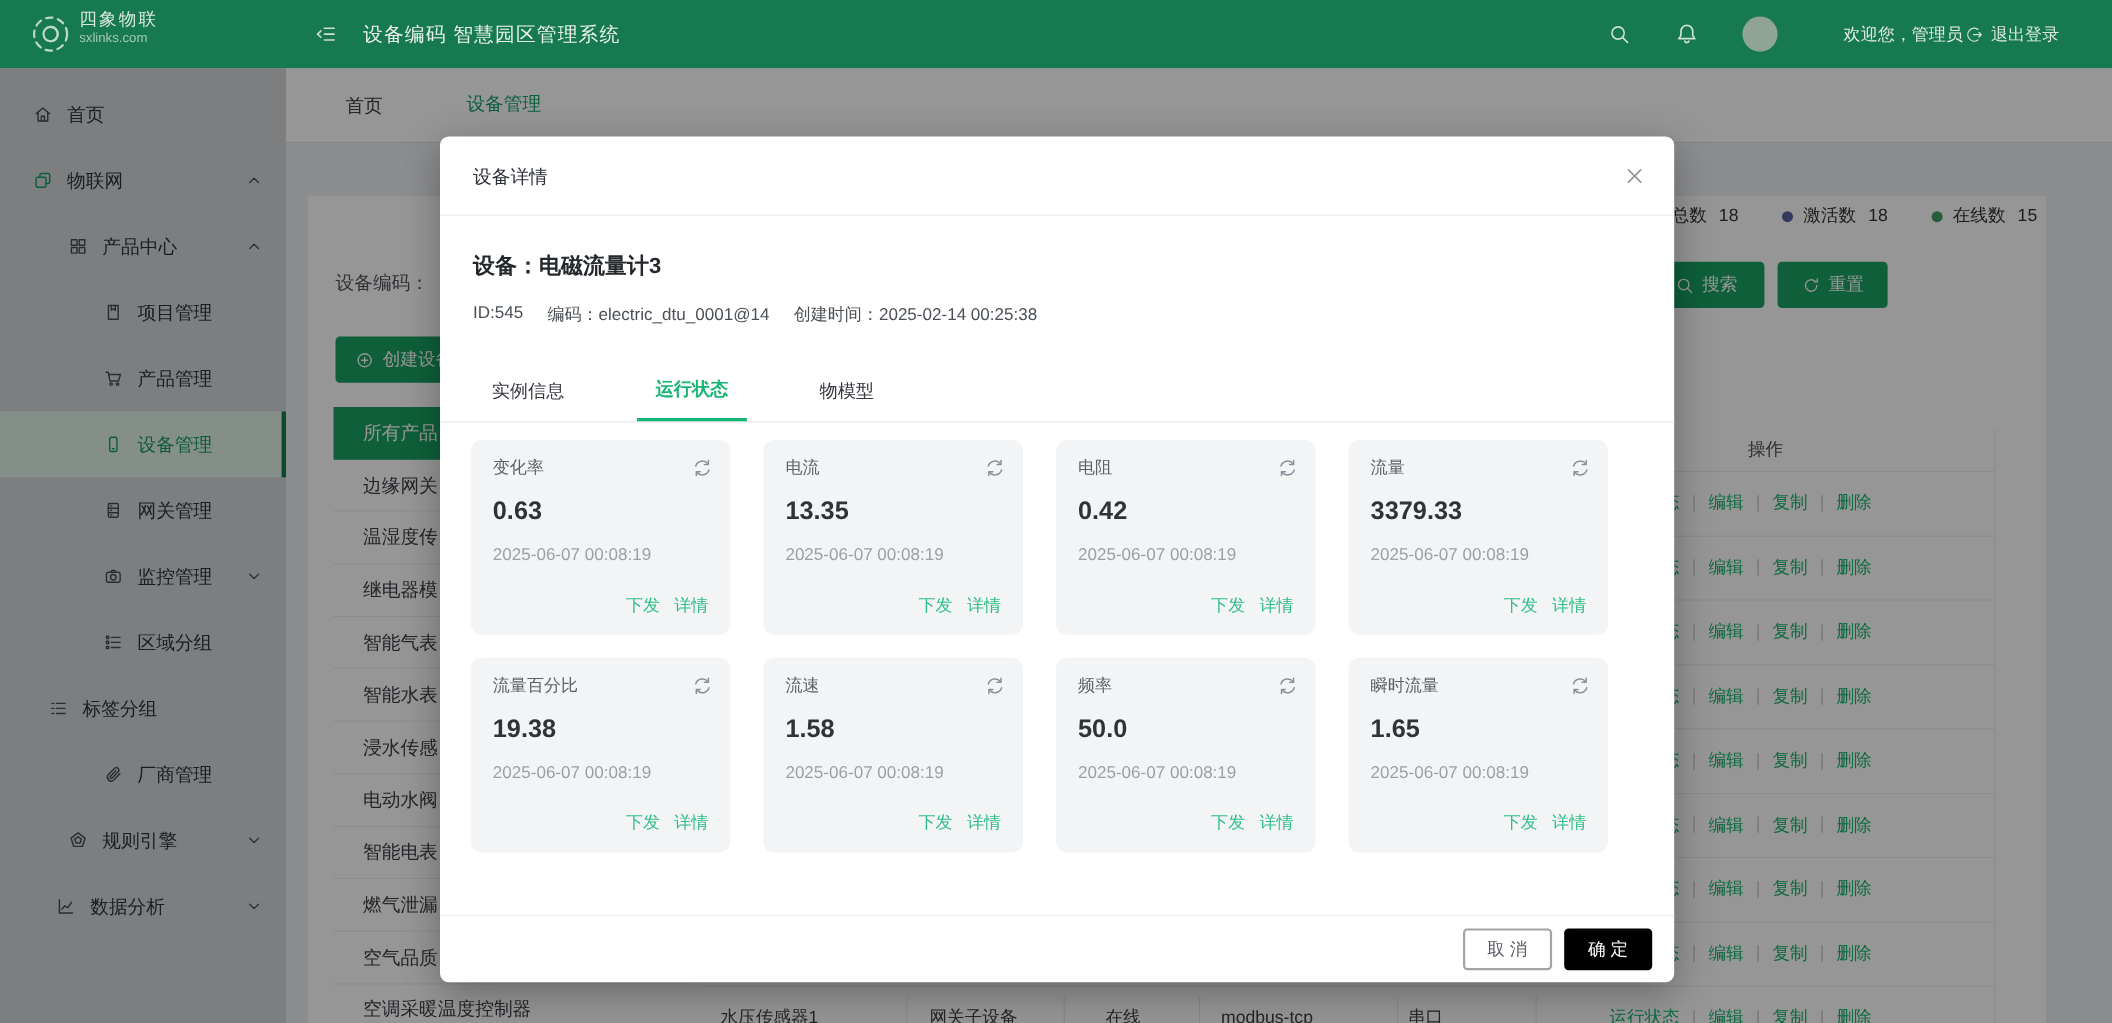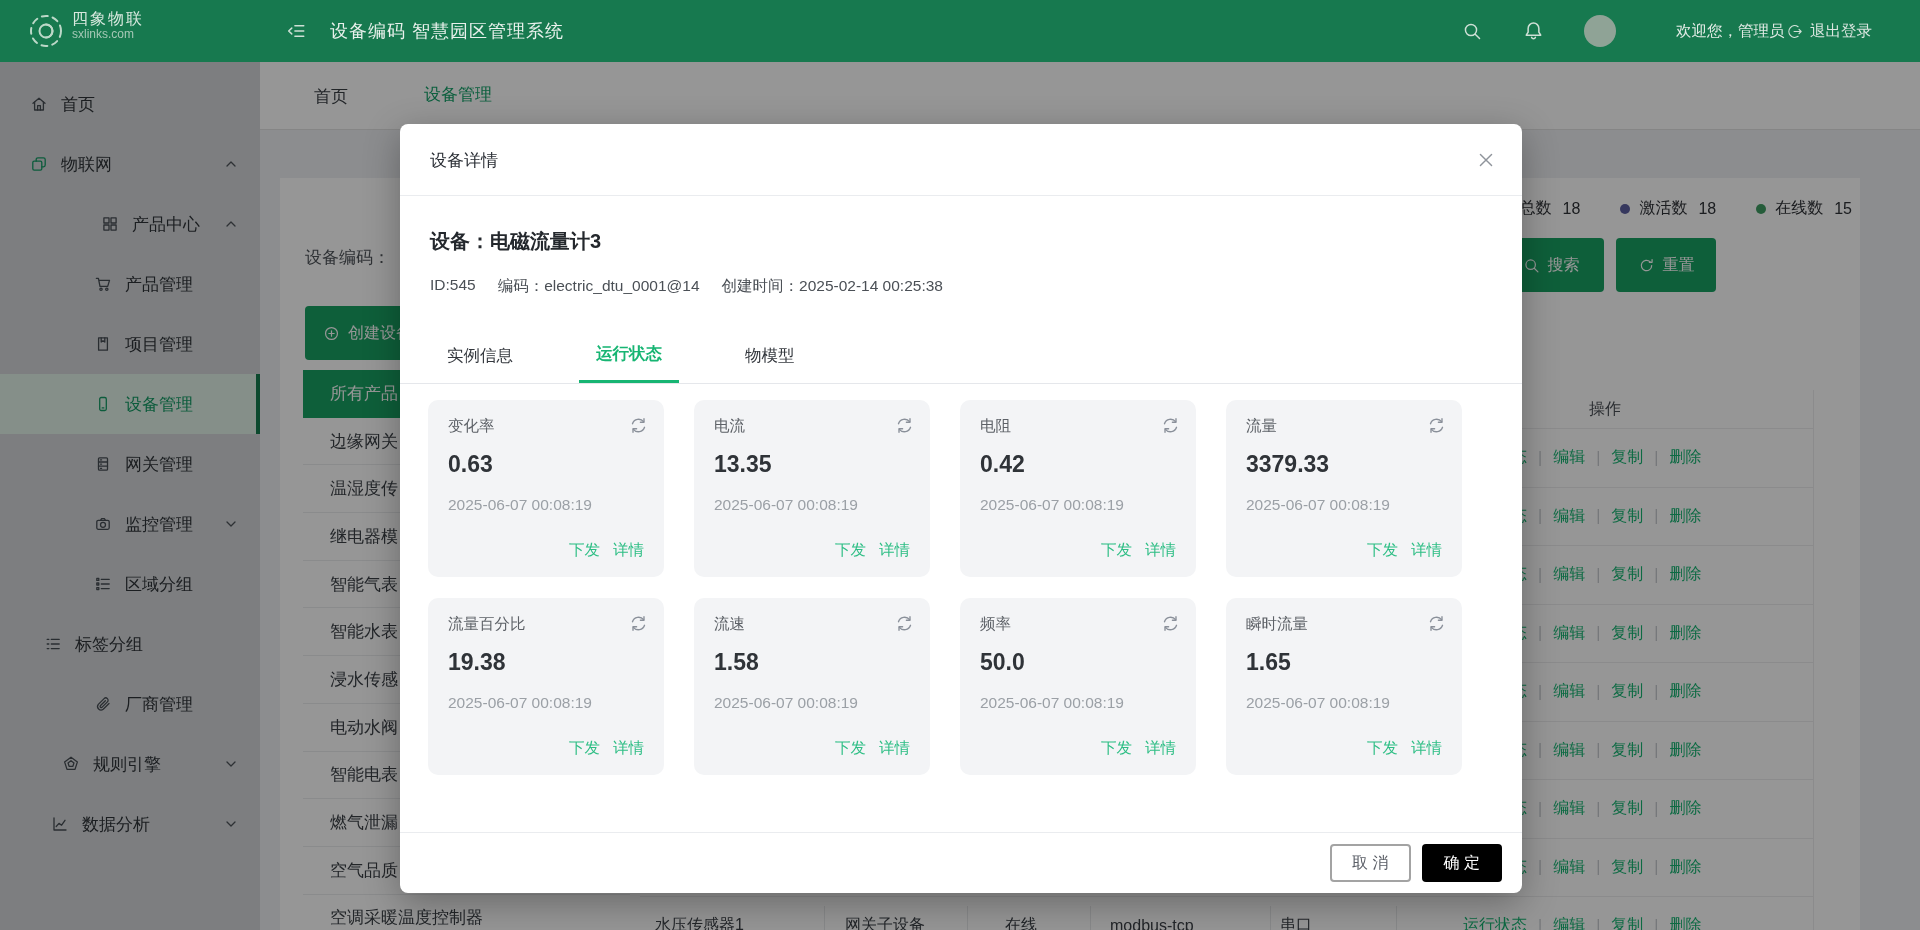--- a/index.html
+++ b/index.html
@@ -38,26 +38,26 @@
 
   
   .tabsbar{position:absolute;left:260px;top:62px;right:0;height:68px;background:#fff;
            border-bottom:1px solid #e2e2e2;box-sizing:border-box;z-index:1}
   .crumb{position:absolute;top:0;height:68px;display:flex;align-items:center;font-size:17px;color:#3a3f45;cursor:pointer;box-sizing:border-box}
   .crumb.active{color:#17a36b;border-bottom:3px solid #18a263}
 
   
   .content{position:absolute;left:260px;top:130px;right:0;bottom:0;background:#eef0f3;z-index:1}
   .panel{position:absolute;left:20px;top:48px;right:60px;bottom:0;background:#fff}
-  .stats{position:absolute;top:20px;right:8px;display:flex;align-items:flex-end;gap:40px;font-size:16px;color:#303338}
+  .stats{position:absolute;top:8px;right:8px;display:flex;align-items:flex-end;gap:40px;font-size:16px;color:#303338}
   .stat{display:flex;align-items:center;gap:9px}
   .stat .dot{width:10px;height:10px;border-radius:50%;flex:none}
   .stat .val{margin-left:2px}
   .dev-code-label{position:absolute;left:25px;top:68px;font-size:17px;color:#50555b}
-  .btn{display:inline-flex;align-items:center;justify-content:center;gap:8px;height:54px;border-radius:4px;
+  .btn{display:inline-flex;align-items:center;justify-content:center;gap:8px;height:42px;border-radius:4px;
        background:#18a263;color:#fff;font-size:16px;padding:0 18px;cursor:pointer;box-sizing:border-box}
   .btn .b-ico{width:17px;height:17px}
   .create-btn{position:absolute;left:25px;top:128px}
   .search-btn{position:absolute;left:1218px;top:60px;width:106px}
   .reset-btn{position:absolute;left:1336px;top:60px;width:100px}
 
   .prod-list{position:absolute;left:23px;top:192px;width:327px;bottom:0;overflow:hidden}
   .prod-item{height:47.7px;display:flex;align-items:center;padding-left:27px;box-sizing:border-box;
              font-size:17px;color:#3c4147;border-bottom:1px solid #ebedef;cursor:pointer;white-space:nowrap;overflow:hidden}
   .prod-item.active{background:#18a263;color:#fff;border-bottom:none}
@@ -166,54 +166,54 @@
             <path d="M6.2 6.2 V4.5 A1.7 1.7 0 0 1 7.9 2.8 H13.5 A1.7 1.7 0 0 1 15.2 4.5 V10.1 A1.7 1.7 0 0 1 13.5 11.8 H11.8"></path>
           </svg>
         </span>
         <span class="s-label">物联网</span>
         <span class="s-chev">
           <svg viewBox="0 0 14 14" fill="none" stroke="currentColor" stroke-width="1.3" stroke-linecap="round" stroke-linejoin="round">
             <path d="M3 9 L7 5 L11 9"></path>
           </svg>
         </span>
       </div>
-      <div class="side-item" style="padding-left: 62px; margin-left: 39px;">
+      <div class="side-item" style="padding-left: 62px;">
         <span class="s-ico">
           <svg viewBox="0 0 18 18" fill="none" stroke="currentColor" stroke-width="1.3" stroke-linecap="round" stroke-linejoin="round">
             <rect x="2.9" y="2.9" width="5.1" height="5.1"></rect>
             <rect x="10" y="2.9" width="5.1" height="5.1"></rect>
             <rect x="2.9" y="10" width="5.1" height="5.1"></rect>
             <rect x="10" y="10" width="5.1" height="5.1"></rect>
           </svg>
         </span>
         <span class="s-label">产品中心</span>
         <span class="s-chev">
           <svg viewBox="0 0 14 14" fill="none" stroke="currentColor" stroke-width="1.3" stroke-linecap="round" stroke-linejoin="round">
             <path d="M3 9 L7 5 L11 9"></path>
           </svg>
         </span>
       </div>
       <div class="side-item" style="padding-left: 94px;">
         <span class="s-ico">
           <svg viewBox="0 0 18 18" fill="none" stroke="currentColor" stroke-width="1.3" stroke-linecap="round" stroke-linejoin="round">
+            <path d="M4.6 2.8 H13.4 V15.2 H4.6 Z"></path>
+            <path d="M7.2 2.8 V7.1 L9 5.7 L10.8 7.1 V2.8"></path>
+          </svg>
+        </span>
+        <span class="s-label">项目管理</span>
+      </div>
+      <div class="side-item" style="padding-left: 94px;">
+        <span class="s-ico">
+          <svg viewBox="0 0 18 18" fill="none" stroke="currentColor" stroke-width="1.3" stroke-linecap="round" stroke-linejoin="round">
             <path d="M2.4 3.4 H4.4 L6 11.4 H13.7 L15.5 5.4 H5"></path>
             <circle cx="7" cy="14.2" r="1.15"></circle>
             <circle cx="12.8" cy="14.2" r="1.15"></circle>
           </svg>
         </span>
         <span class="s-label">产品管理</span>
-      </div>
-      <div class="side-item" style="padding-left: 94px;">
-        <span class="s-ico">
-          <svg viewBox="0 0 18 18" fill="none" stroke="currentColor" stroke-width="1.3" stroke-linecap="round" stroke-linejoin="round">
-            <path d="M4.6 2.8 H13.4 V15.2 H4.6 Z"></path>
-            <path d="M7.2 2.8 V7.1 L9 5.7 L10.8 7.1 V2.8"></path>
-          </svg>
-        </span>
-        <span class="s-label">项目管理</span>
       </div>
       <div class="side-item active" style="padding-left: 94px;">
         <span class="s-ico">
           <svg viewBox="0 0 18 18" fill="none" stroke="currentColor" stroke-width="1.3" stroke-linecap="round" stroke-linejoin="round">
             <rect x="5.7" y="2.5" width="6.6" height="13" rx="1.5"></rect>
             <path d="M8.2 12.9 H9.8"></path>
           </svg>
         </span>
         <span class="s-label">设备管理</span>
       </div>

